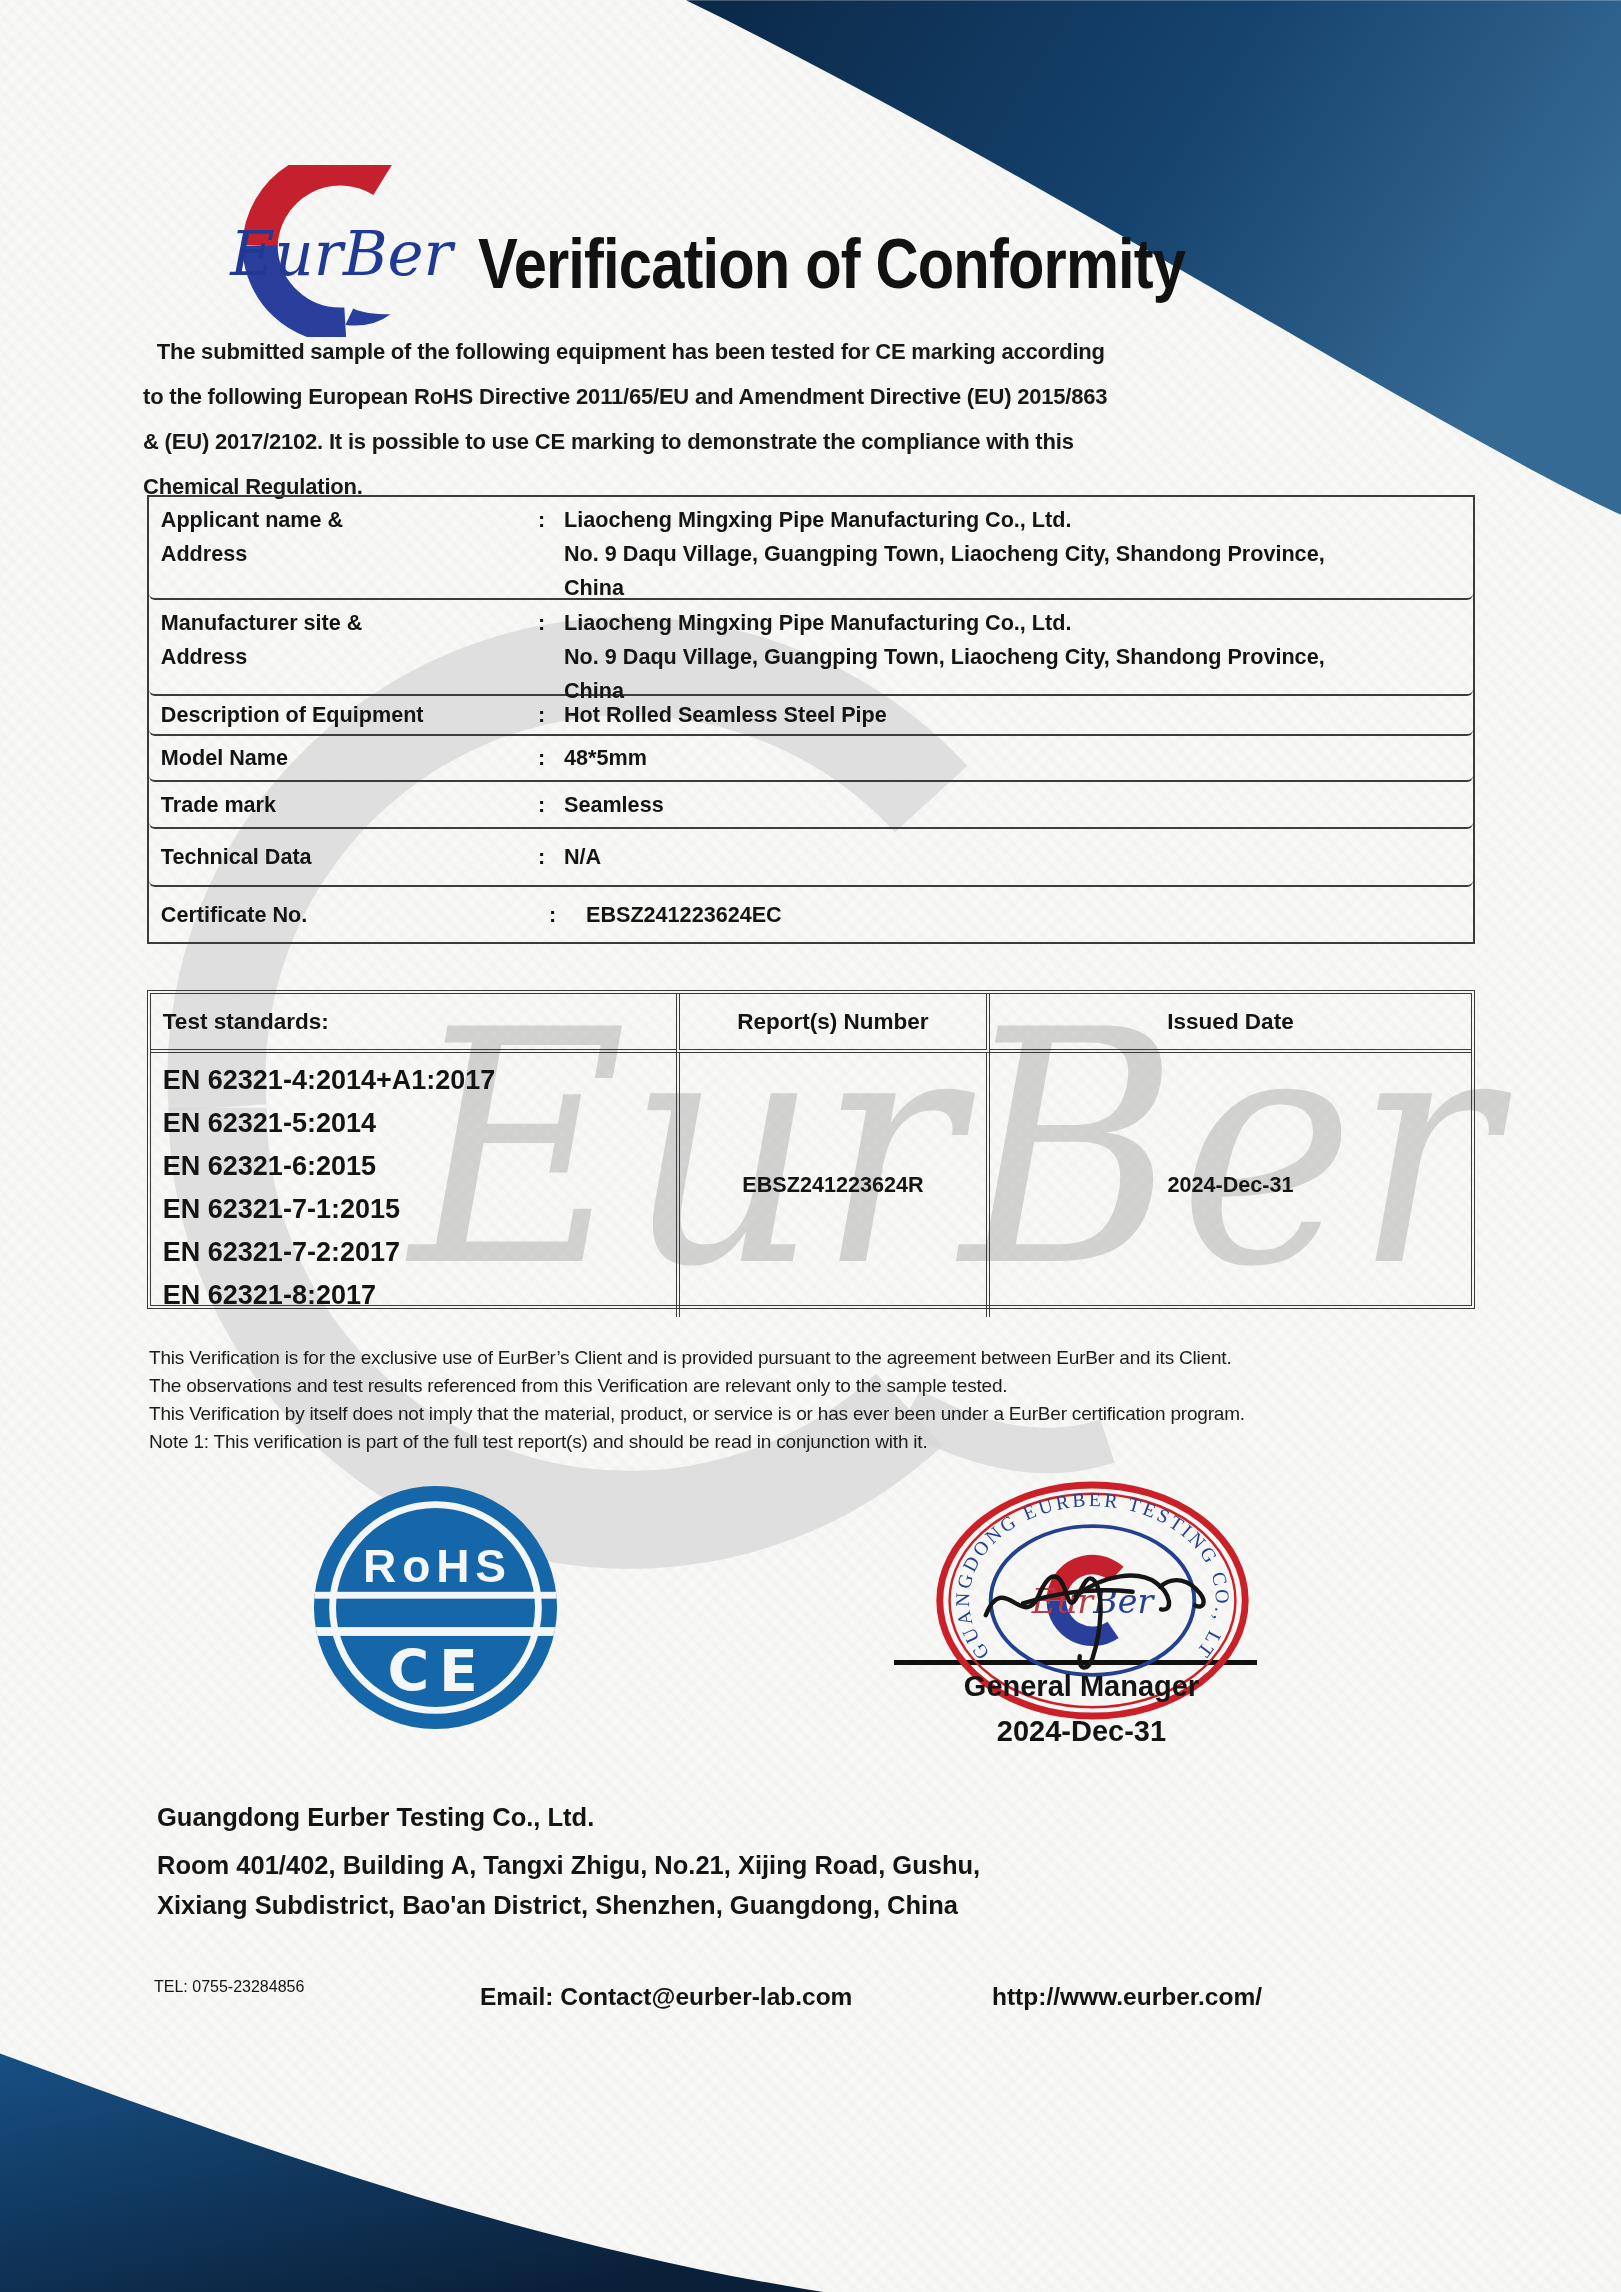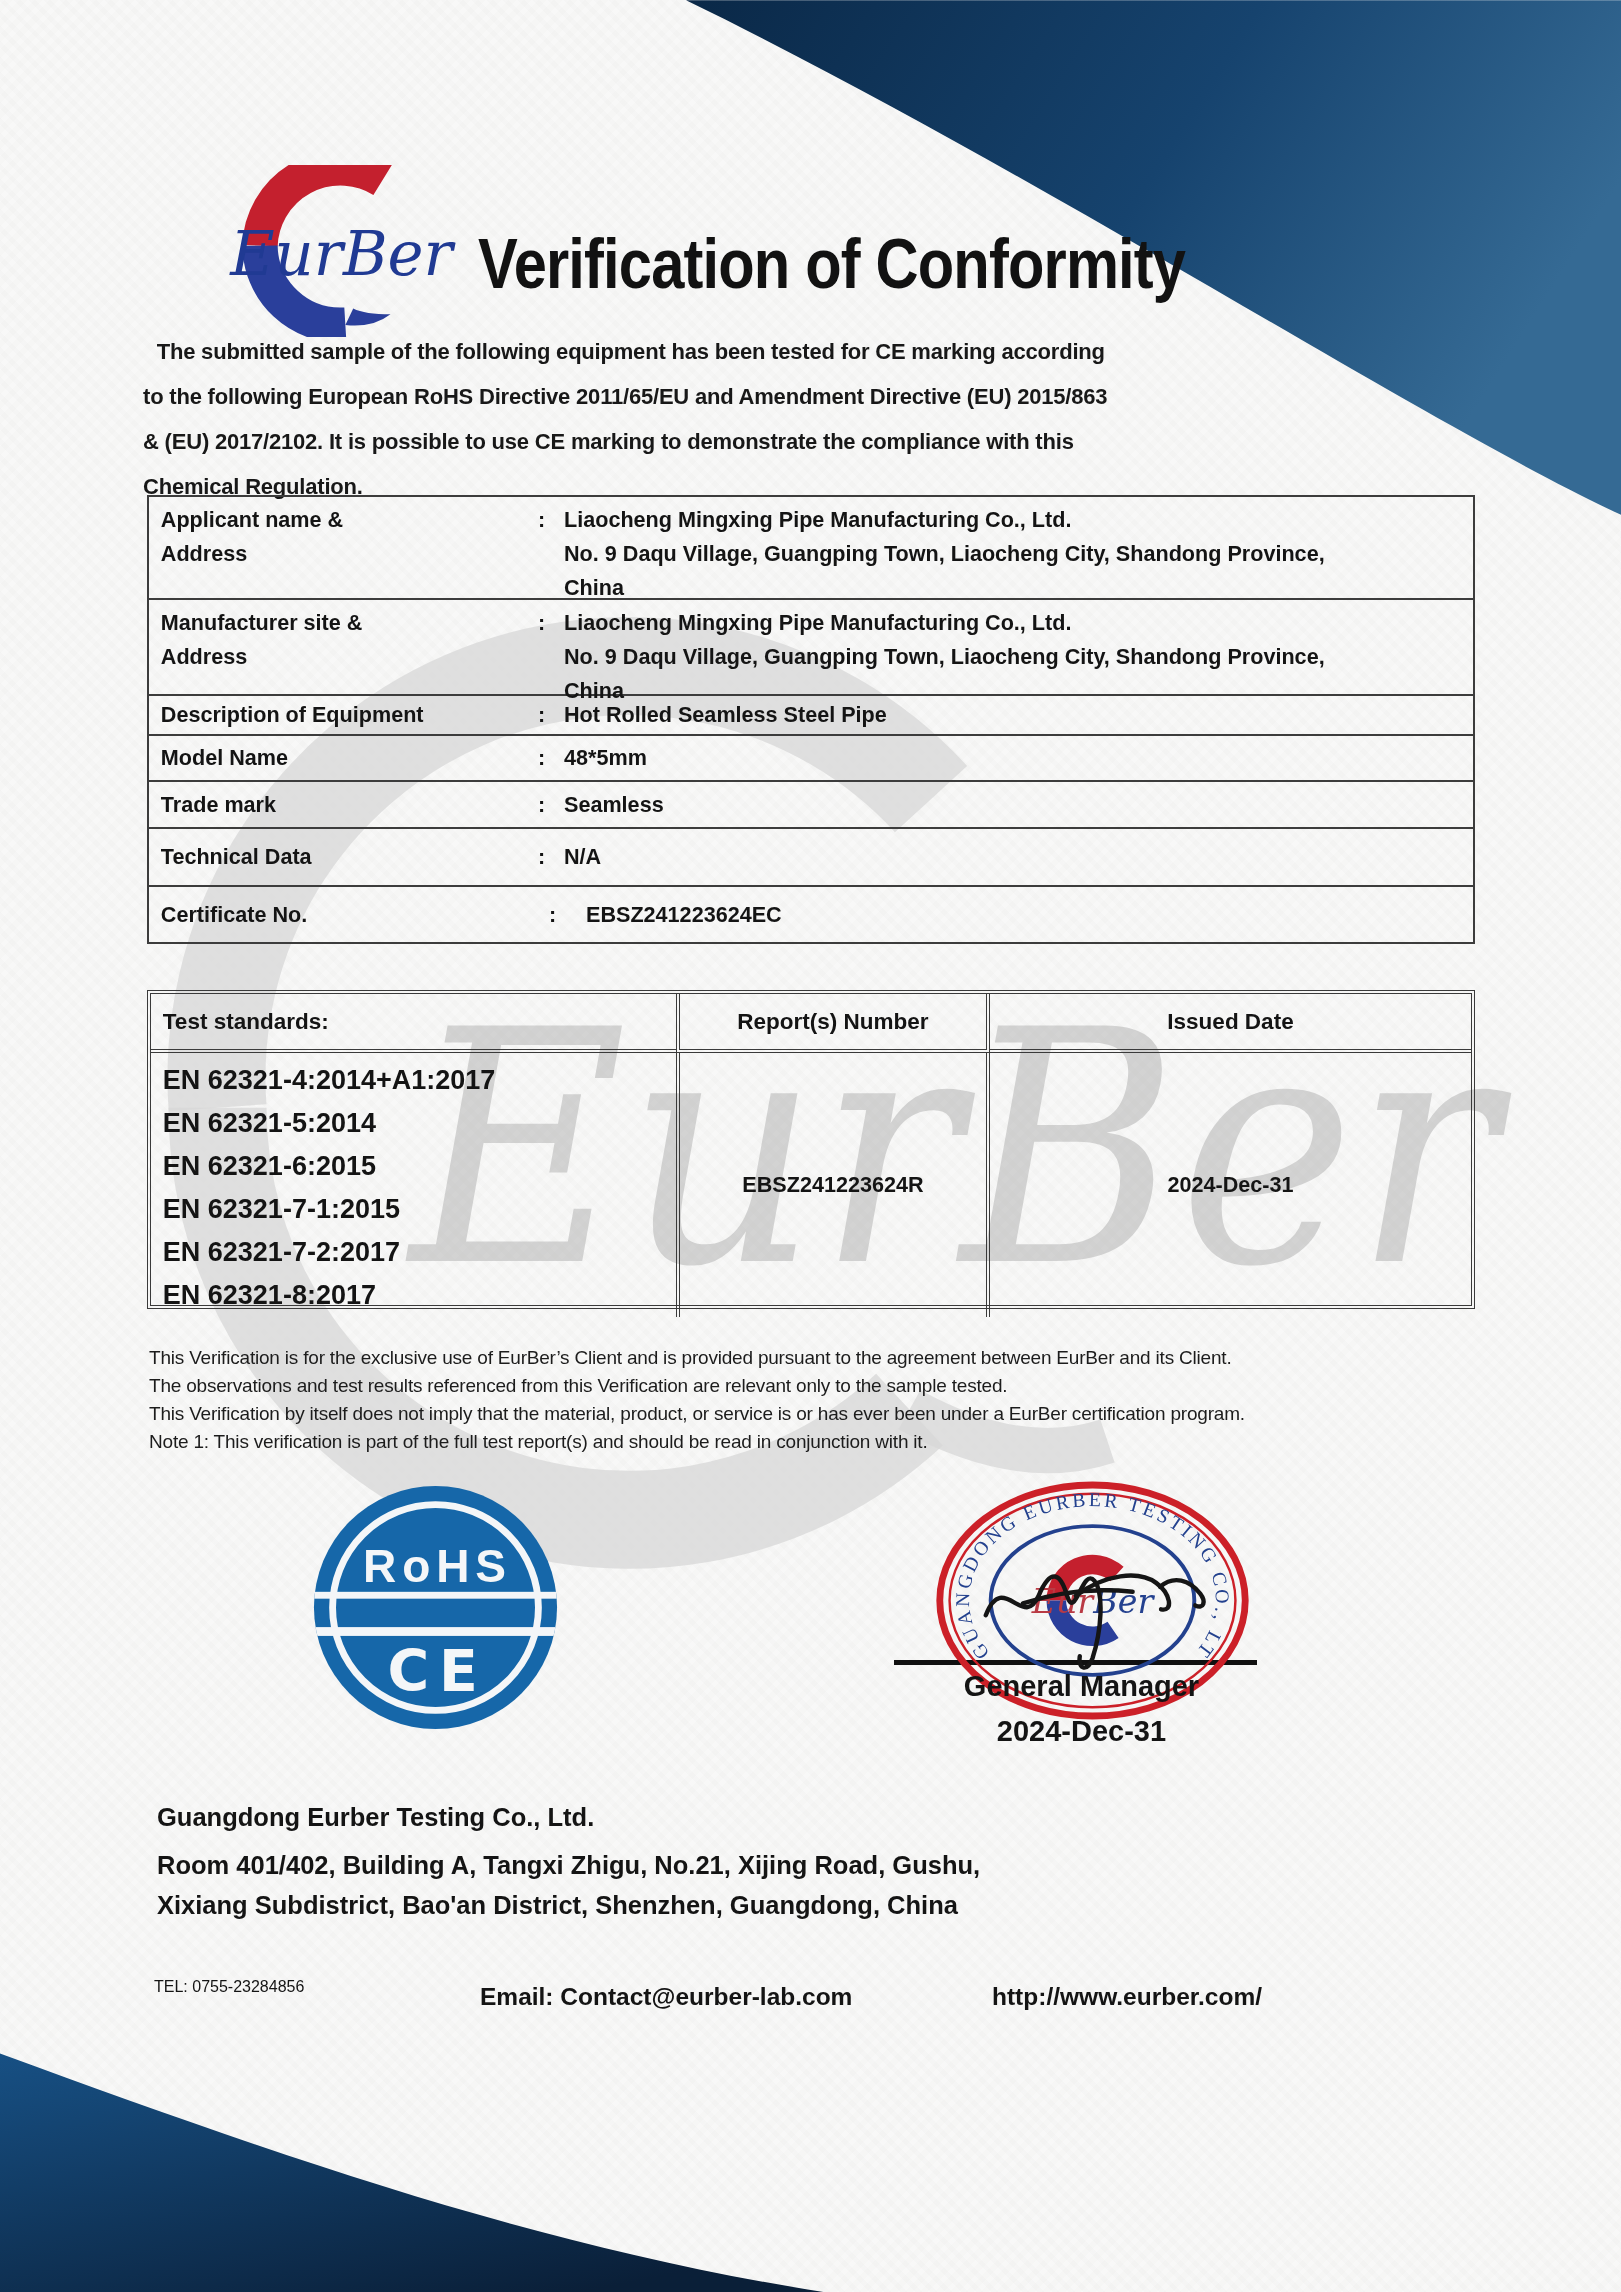--- a/index.html
+++ b/index.html
@@ -28,21 +28,21 @@
     left:143px;top:329px;width:1206px;z-index:2;
     font-size:22px;font-weight:bold;line-height:45px;white-space:pre-line;
     text-indent:13.7px;color:#181818;letter-spacing:-0.2px;
   }
   
   .info-table{
     left:147px;top:495px;width:1328px;z-index:2;
     border:2px solid #3c3c3c;box-sizing:border-box;
     display:grid;grid-template-rows:103px 96px 40px 46px 47px 58px 55px;
   }
-  .info-row{display:flex;border-bottom:2px solid #3c3c3c;box-sizing:border-box;}
+  .info-row{display:flex;border-bottom:2px solid #3c3c3c;box-sizing:border-box;border-radius:6px;}
   .info-row:last-child{border-bottom:none;gap:11px;}
   .info-row .lbl{width:370px;padding-left:11.8px;box-sizing:border-box;}
   .info-row .col{width:45px;text-align:center;}
   .info-row .val{flex:1;padding-right:11px;}
   .info-row .lbl,.info-row .col,.info-row .val{
     font-size:21.6px;font-weight:bold;line-height:34px;white-space:pre-line;color:#141414;
   }
   .info-row.top{align-items:flex-start;padding-top:5.9px;}
   .info-row.mid{align-items:center;}
   

